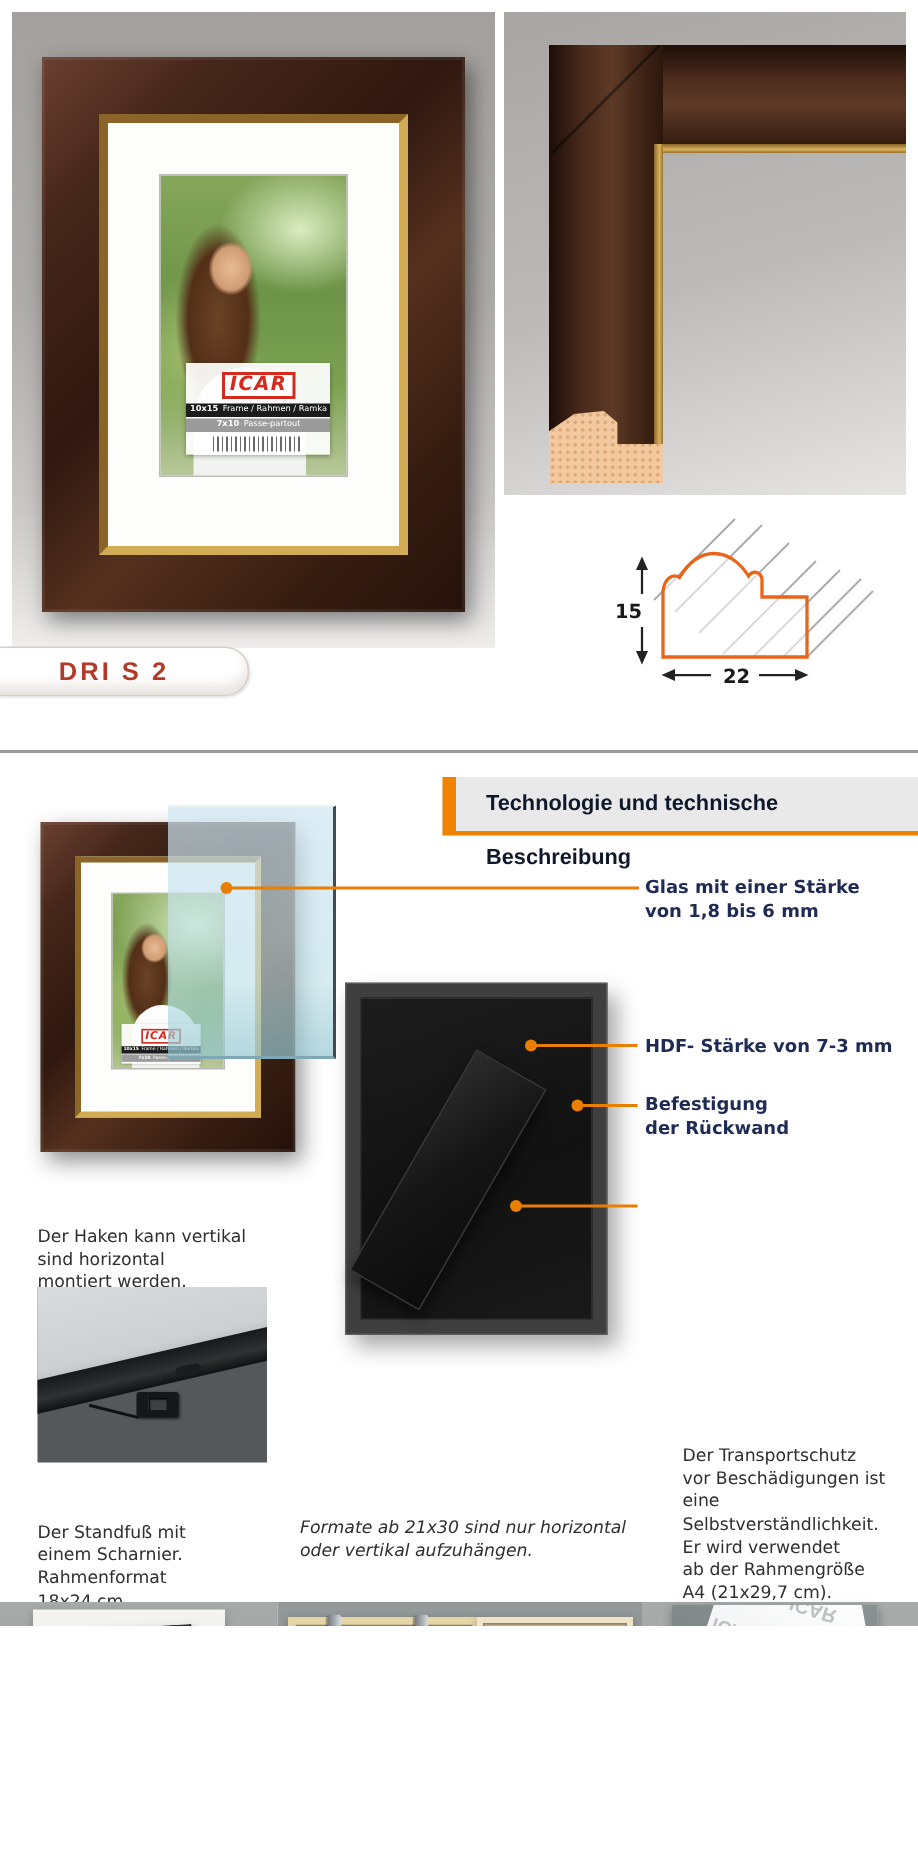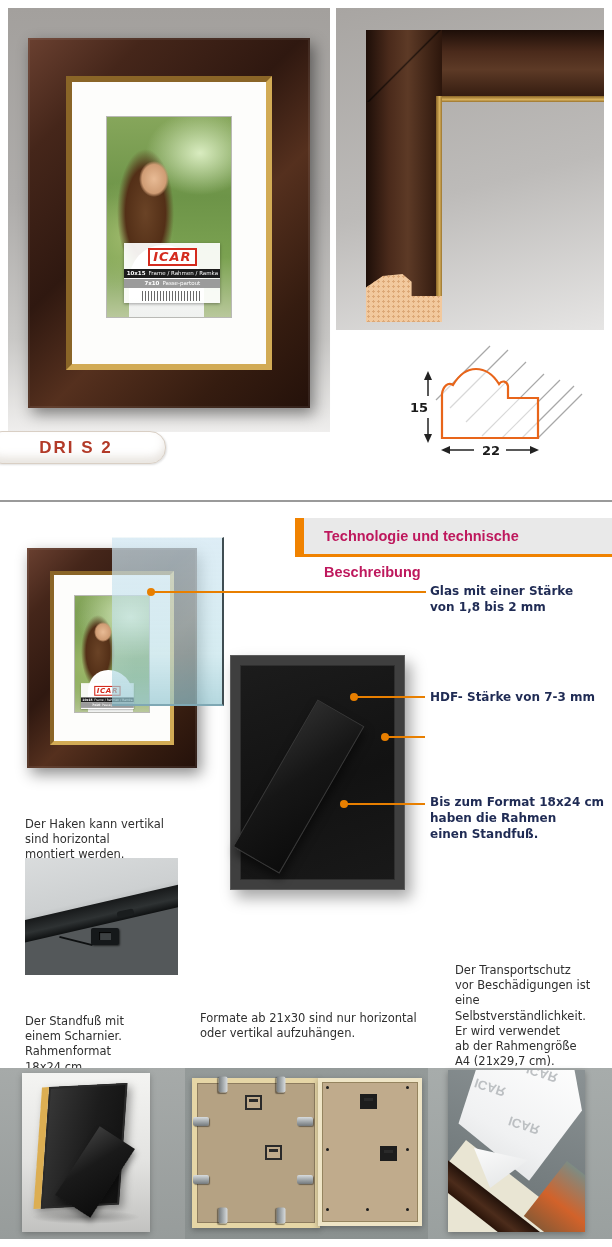--- a/index.html
+++ b/index.html
@@ -1,16 +1,16 @@
 <!DOCTYPE html>
 <html><head>
 <meta charset="utf-8">
 <style>
   html,body{margin:0;padding:0;background:#fff;}
-  .page{position:relative;width:612px;height:1247px;background:#fff;overflow:hidden;
+  .page{position:relative;width:612px;height:1084px;background:#fff;overflow:hidden;
         font-family:"DejaVu Sans",sans-serif;}
   .pre{white-space:pre-line;}
 
   
   .top-section{position:absolute;left:0;top:0;width:612px;height:500px;background:#fff;
                border-bottom:2px solid #9a9a9a;}
   .photo-area-left{position:absolute;left:8px;top:8px;width:322px;height:424px;
     background:linear-gradient(180deg,#a3a09d 0%,#aeacaa 45%,#c9c8c6 78%,#efeeed 100%);}
   .photo-area-right{position:absolute;left:336px;top:8px;width:268px;height:322px;overflow:hidden;
     background:linear-gradient(165deg,#a8a5a2 0%,#bdbbb9 55%,#e6e5e4 100%);}
@@ -72,21 +72,21 @@
       color:#b23a28;font-size:17px;font-weight:bold;letter-spacing:2px;line-height:31px;
       text-align:center;font-family:"Liberation Sans",sans-serif;}
 
   
   .profile-drawing{position:absolute;left:398px;top:338px;}
 
   
   .heading-bar{position:absolute;left:295px;top:518px;width:317px;height:36px;background:#e9e9e9;
       border-bottom:3px solid #f08200;}
   .heading-accent{position:absolute;left:0;top:0;width:9px;height:36px;background:#f08200;}
-  .heading-text{position:absolute;left:29px;top:0;line-height:36px;color:#be185d;
+  .heading-text{position:absolute;left:29px;top:0;line-height:36px;color:#0f172a;
       font-weight:bold;font-size:14.5px;font-family:"Liberation Sans",sans-serif;}
 
   
   .frame-small{left:27px;top:548px;width:170px;height:220px;}
   .frame-small .frame-gold{inset:23px;border-width:4px;}
   .frame-small .frame-mat{inset:4px;}
   .frame-small .frame-photo{left:16px;right:16px;top:16px;bottom:24px;}
   .label-scale{position:absolute;left:6px;bottom:3px;transform:scale(.55);transform-origin:bottom left;}
 
   .glass-pane{position:absolute;left:112px;top:537px;width:110px;height:166px;
@@ -295,44 +295,43 @@
     <div class="back-panel"></div>
     <div class="back-leg"></div>
   </div>
 
   <div class="leader" style="left:150px;top:591px;width:276px;"></div>
   <div class="leader" style="left:353px;top:696px;width:72px;"></div>
   <div class="leader" style="left:384px;top:736px;width:41px;"></div>
   <div class="leader" style="left:343px;top:803px;width:82px;"></div>
 
   <div class="callout pre" style="top:583px;">Glas mit einer Stärke
-von 1,8 bis 2 mm</div>
+von 1,8 bis 6 mm</div>
   <div class="callout pre" style="top:689px;">HDF- Stärke von 7-3 mm</div>
-  <div class="callout pre" style="top:794px;">Bis zum Format 18x24 cm
-haben die Rahmen
-einen Standfuß.</div>
+  <div class="callout pre" style="top:728px;">Befestigung
+der Rückwand</div>
 
   <div class="note pre" style="left:25px;top:817px;">Der Haken kann vertikal
 sind horizontal
 montiert werden.</div>
   <div class="hook-photo">
     <div class="hook-wall"></div>
     <div class="hook-band"></div>
     <div class="hook-tab"></div>
     <div class="hook-body">
       <div class="hook-hole"></div>
     </div>
     <div class="hook-wire"></div>
   </div>
 
   <div class="note pre" style="left:25px;top:994px;margin-top:20px;">Der Standfuß mit
 einem Scharnier.
 Rahmenformat
 18x24 cm.</div>
-  <div class="note pre" style="left:200px;top:1011px;">Formate ab 21x30 sind nur horizontal
+  <div class="note pre" style="left:200px;top:1011px;font-style:italic;">Formate ab 21x30 sind nur horizontal
 oder vertikal aufzuhängen.</div>
   <div class="note pre" style="left:455px;top:963px;">Der Transportschutz
 vor Beschädigungen ist eine
 Selbstverständlichkeit.
 Er wird verwendet
 ab der Rahmengröße
 A4 (21x29,7 cm).</div>
 
   <div class="strip">
     <div class="seg1"></div>

